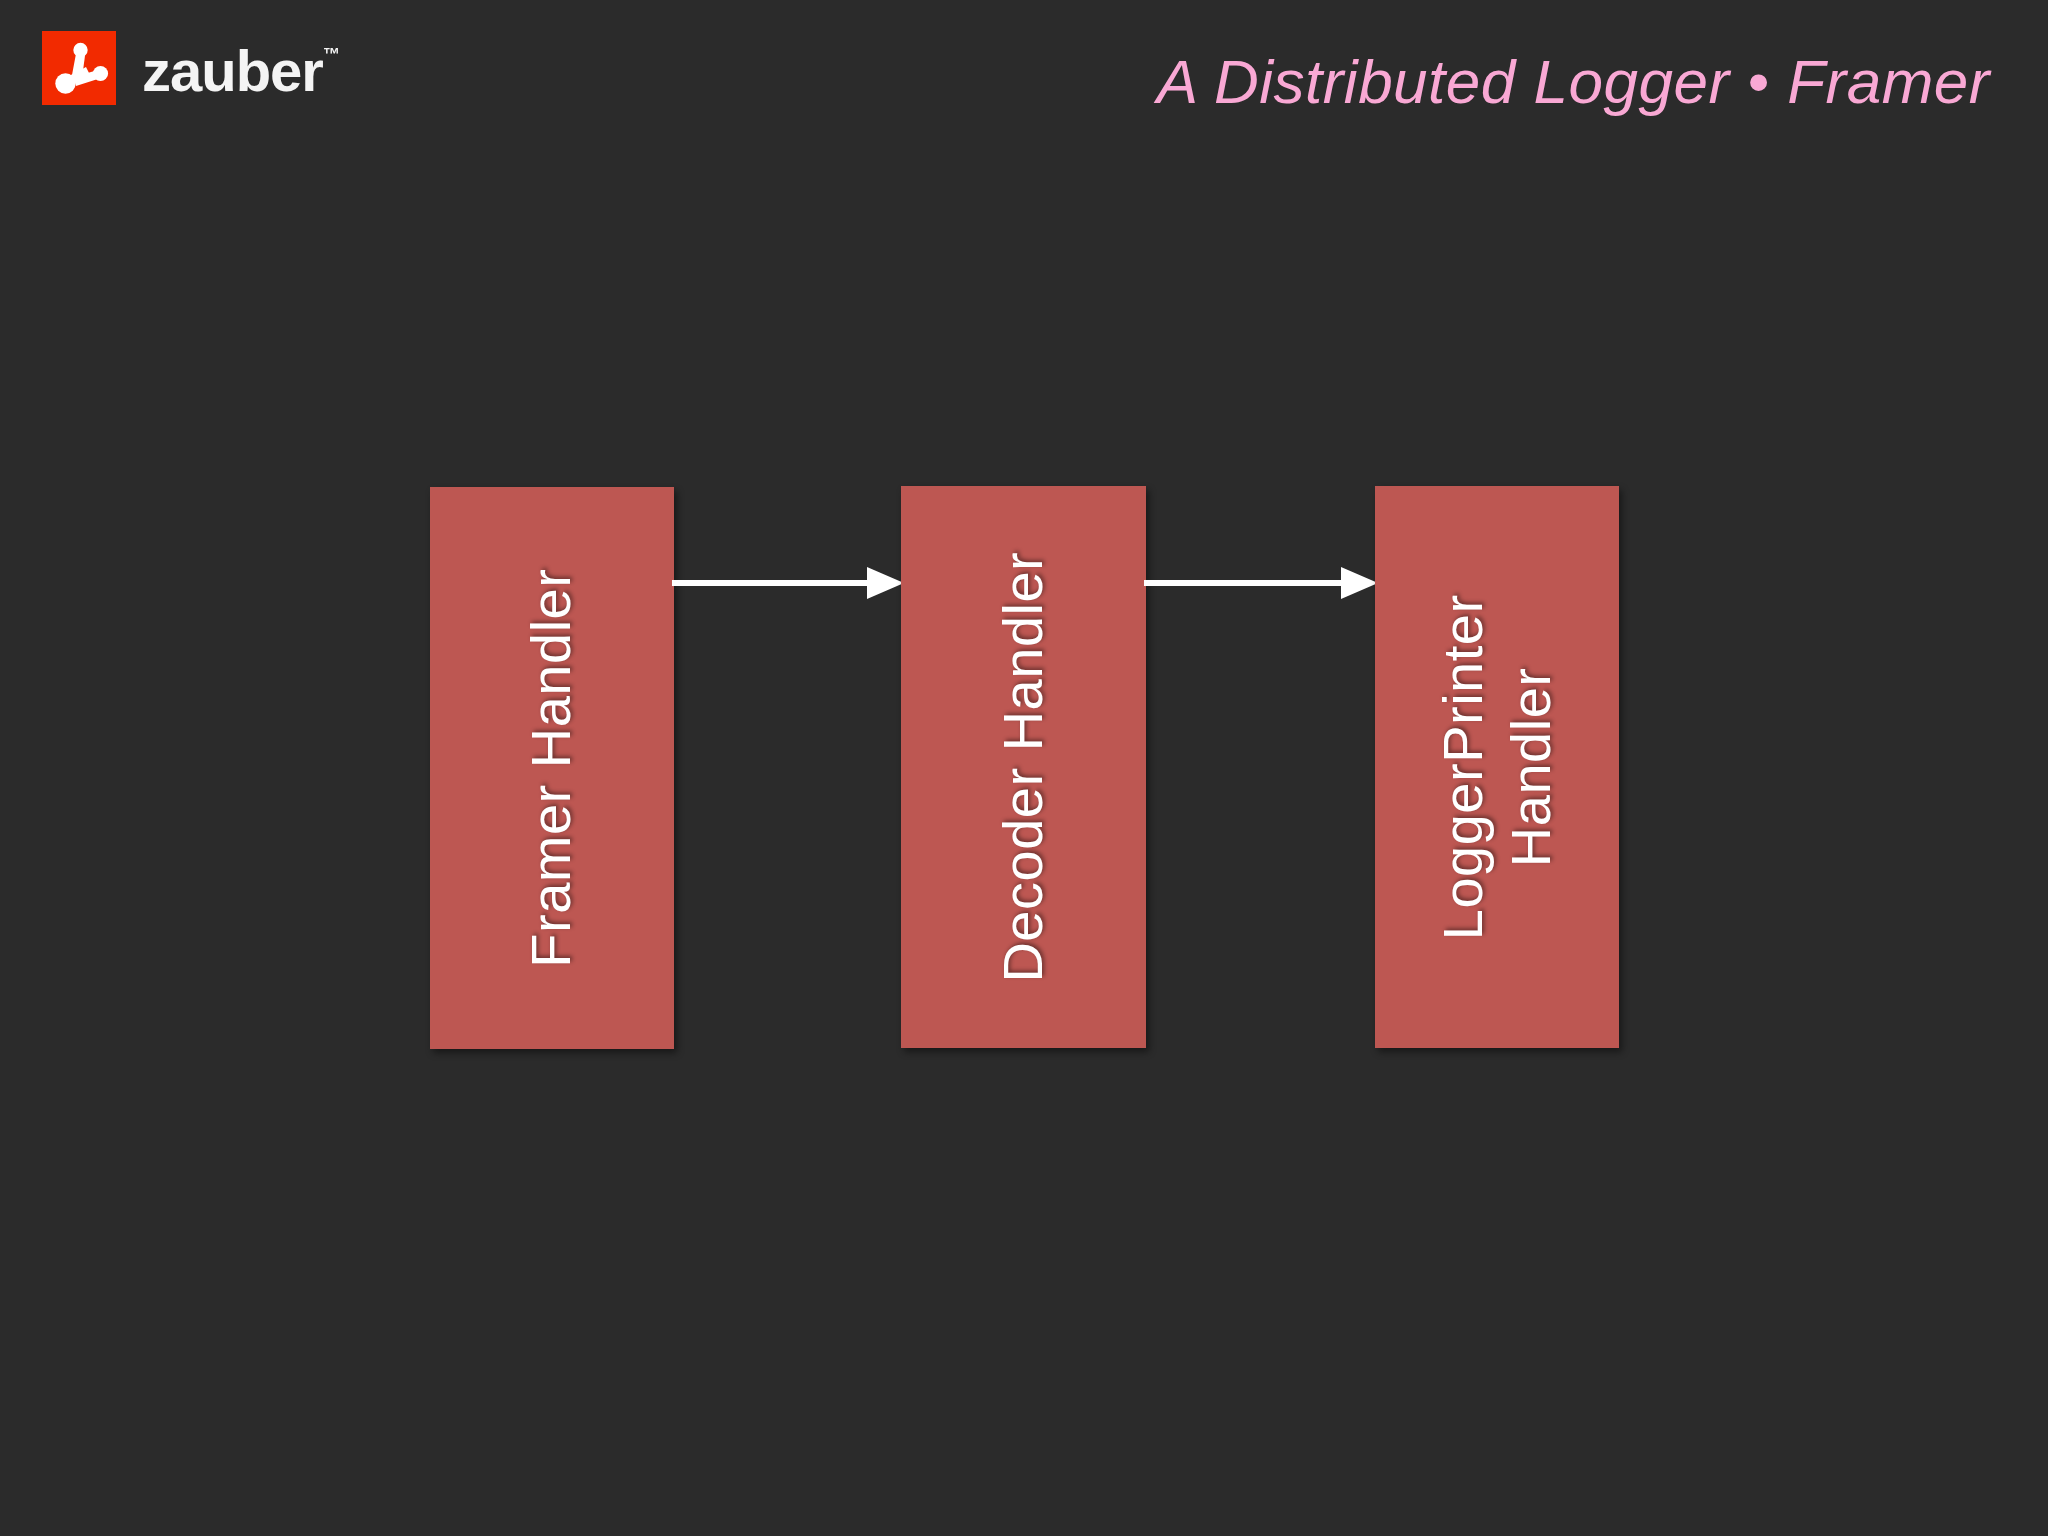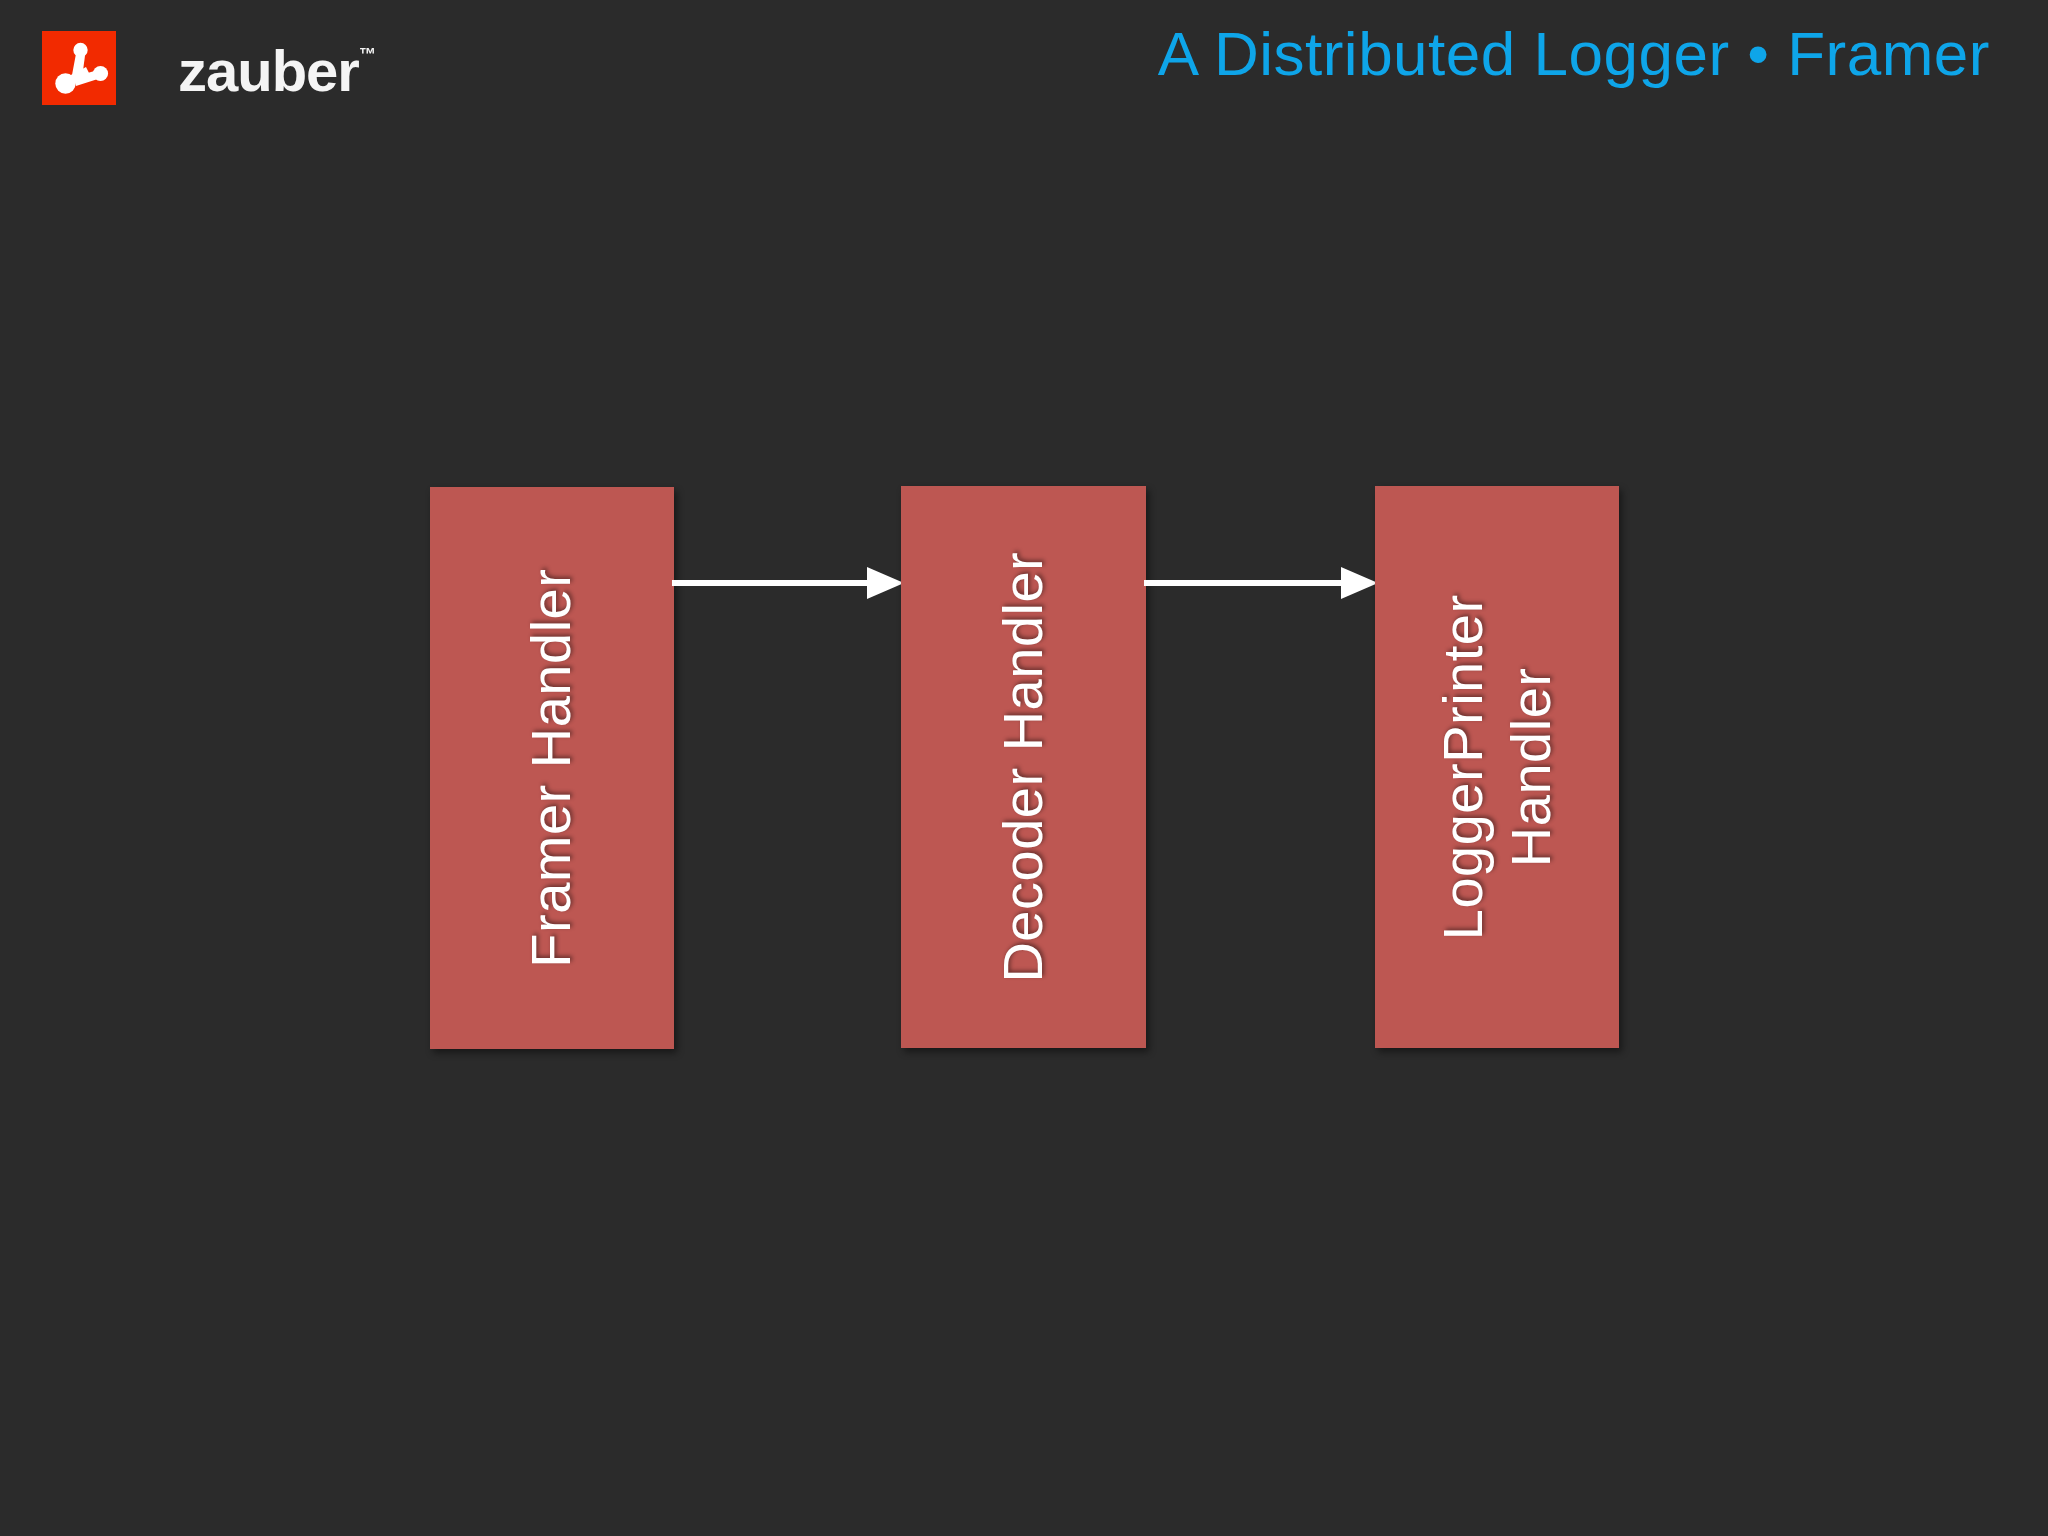--- a/index.html
+++ b/index.html
@@ -19,21 +19,20 @@
   }
 
   
   #brand {
     position: absolute;
     left: 42px;
     top: 28px;
     display: flex;
     align-items: center;
     height: 80px;
-    gap: 36px;
   }
   #brand-mark {
     width: 74px;
     height: 74px;
     background: #f22a00;
     position: relative;
     flex: 0 0 auto;
   }
   #brand-mark svg { display: block; }
   #brand-word {
@@ -52,27 +51,28 @@
     color: #f4f4f4;
     font-size: 17px;
     line-height: 1;
     right: -16px;
     top: 10px;
   }
 
   #slide-title {
     position: absolute;
     right: 58px;
-    top: 18px;
-    color: #0ea5e9;
+    top: 46px;
+    color: #f9a8d4;
     font-size: 62px;
     font-weight: 400;
     letter-spacing: 0.5px;
     white-space: nowrap;
     line-height: 1.15;
+    font-style: italic;
   }
 
   
   #diagram {
     position: absolute;
     left: 0;
     top: 0;
     width: 2048px;
     height: 1536px;
   }

